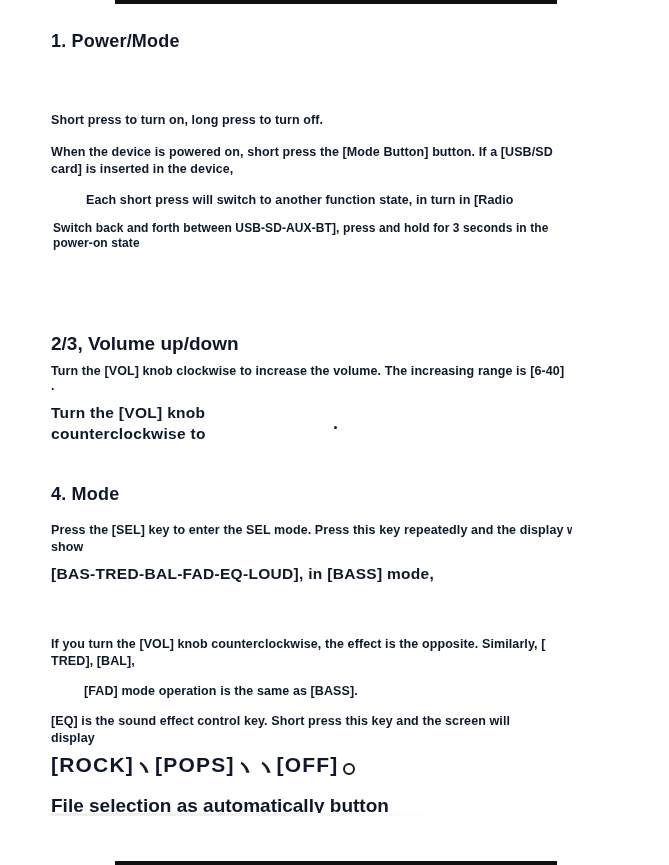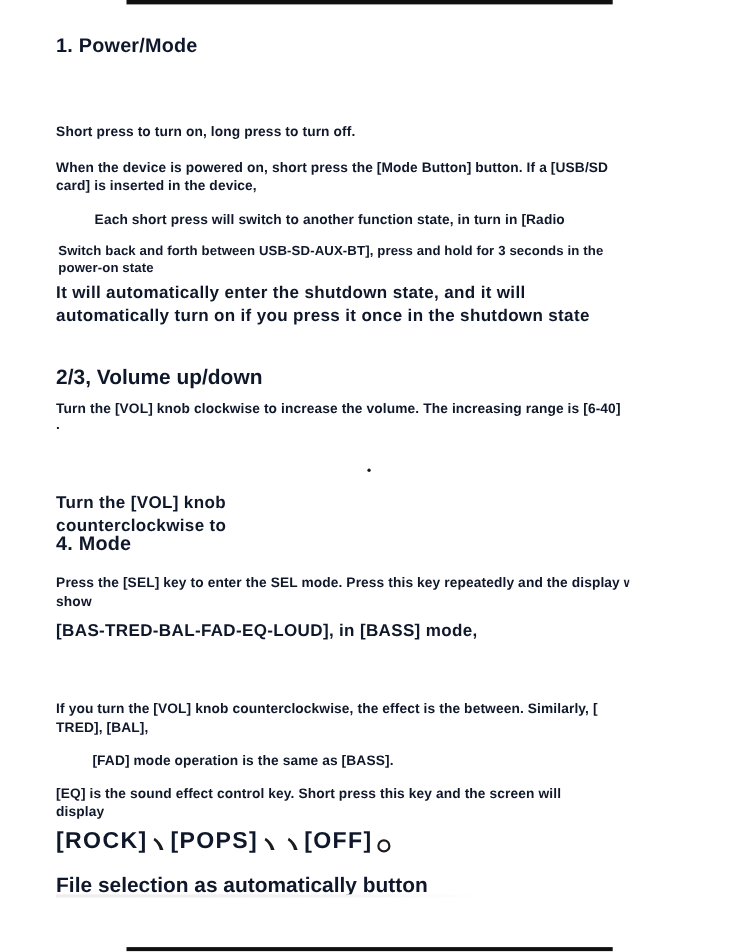--- a/index.html
+++ b/index.html
@@ -116,44 +116,42 @@
   <div class="abs body-p" style="top:144px; left:51px;">When the device is powered on, short press the [Mode Button] button. If a [USB/SD
 card] is inserted in the device,</div>
 
   <div class="abs body-p" style="top:112px; left:51px;">Short press to turn on, long press to turn off.</div>
 
   <div class="abs body-p" style="top:192px; left:51px;padding-left:35px;">Each short press will switch to another function state, in turn in [Radio</div>
 
   <div class="abs body-p-sm" style="top:221px; left:53px;">Switch back and forth between USB-SD-AUX-BT], press and hold for 3 seconds in the
 power-on state</div>
 
-  <div class="abs big-p" style="top:257px; left:51px;">It will automatically enter the shutdown state, and it will
-automatically turn on if you press it once in the shutdown state</div>
 
   <div class="faint-tick" style="top:279px; left:628px;"></div>
 
   <div class="abs h2" style="top:333px; left:51px;">2/3, Volume up/down</div>
 
   <div class="abs body-p" style="top:364px; left:51px; line-height:15px;">Turn the [VOL] knob clockwise to increase the volume. The increasing range is [6-40]
 .</div>
 
-  <div class="abs big-p" style="top:403px; left:51px;margin-top:45px;">Turn the [VOL] knob
+  <div class="abs big-p" style="top:403px; left:51px;">Turn the [VOL] knob
 counterclockwise to</div>
 
   <div class="tiny-dot" style="top:426px; left:334px;"></div>
 
   <div class="abs h1" style="top:484px; left:51px;">4. Mode</div>
 
   <div class="abs body-p" style="top:522px; left:51px;">Press the [SEL] key to enter the SEL mode. Press this key repeatedly and the display will
 show</div>
 
   <div class="abs big-p" style="top:564px; left:51px;">[BAS-TRED-BAL-FAD-EQ-LOUD], in [BASS] mode,</div>
 
 
-  <div class="abs body-p" style="top:636px; left:51px;">If you turn the [VOL] knob counterclockwise, the effect is the between. Similarly, [
+  <div class="abs body-p" style="top:636px; left:51px;">If you turn the [VOL] knob counterclockwise, the effect is the opposite. Similarly, [
 TRED], [BAL],</div>
 
   <div class="abs body-p" style="top:683px; left:54px;padding-left:30px;">[FAD] mode operation is the same as [BASS].</div>
 
   <div class="abs body-p" style="top:713px; left:51px;">[EQ] is the sound effect control key. Short press this key and the screen will
 display</div>
 
   <div class="abs eq-line" style="top:753px; left:51px;">
     <span>[ROCK]</span>
     <span class="ideo-comma">

